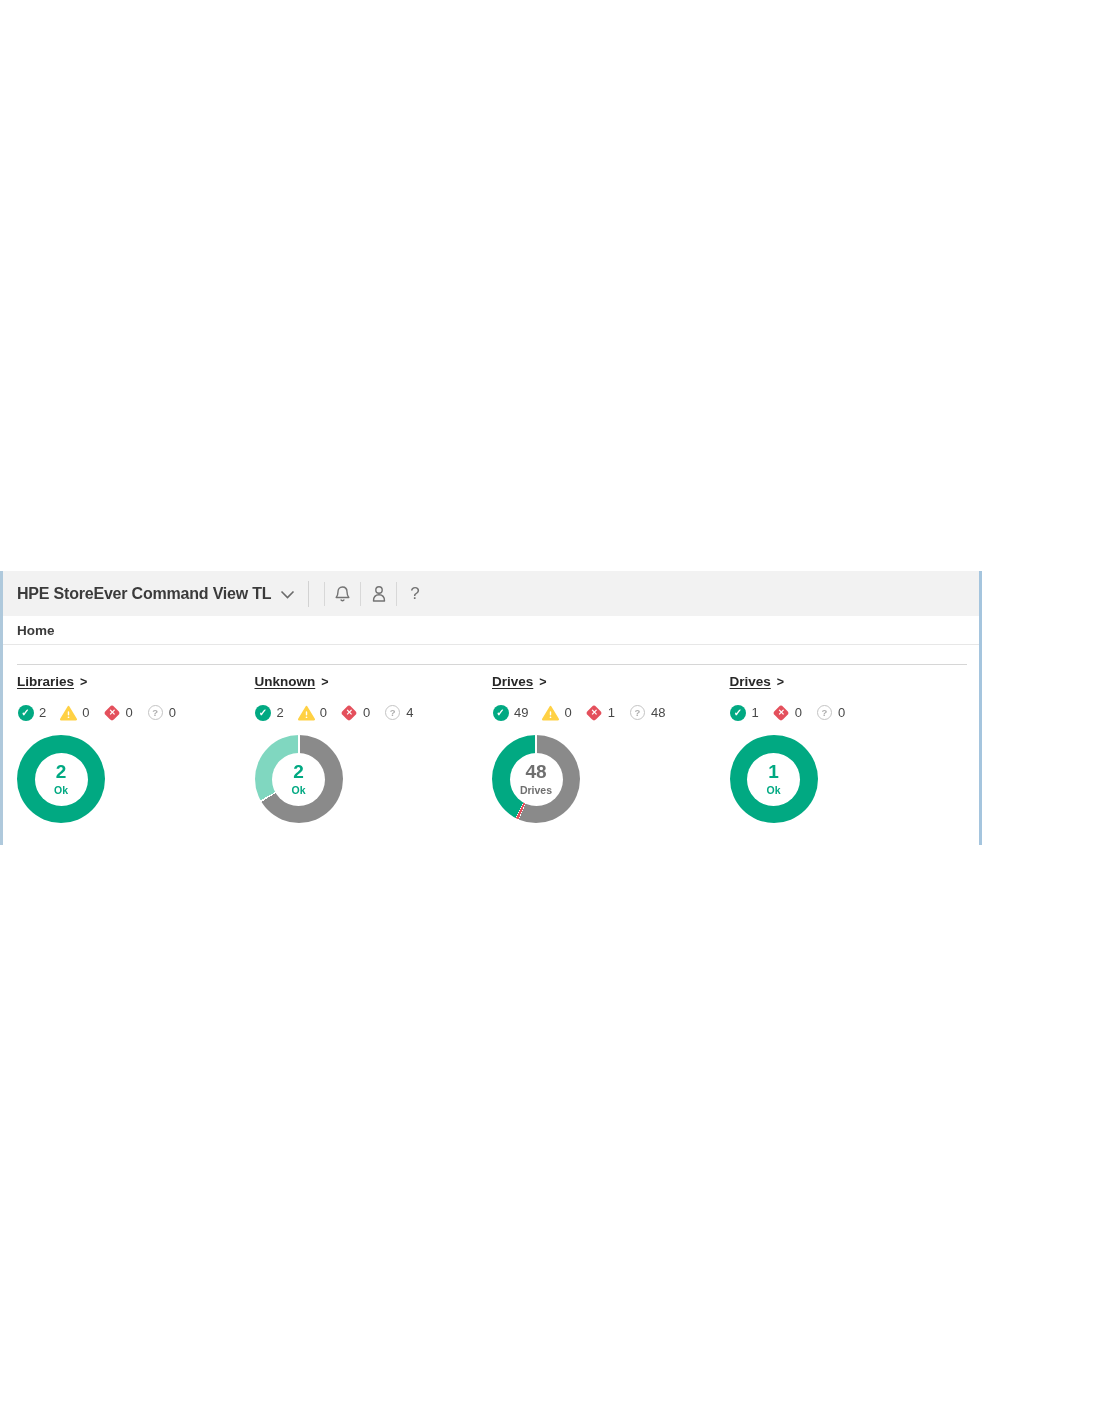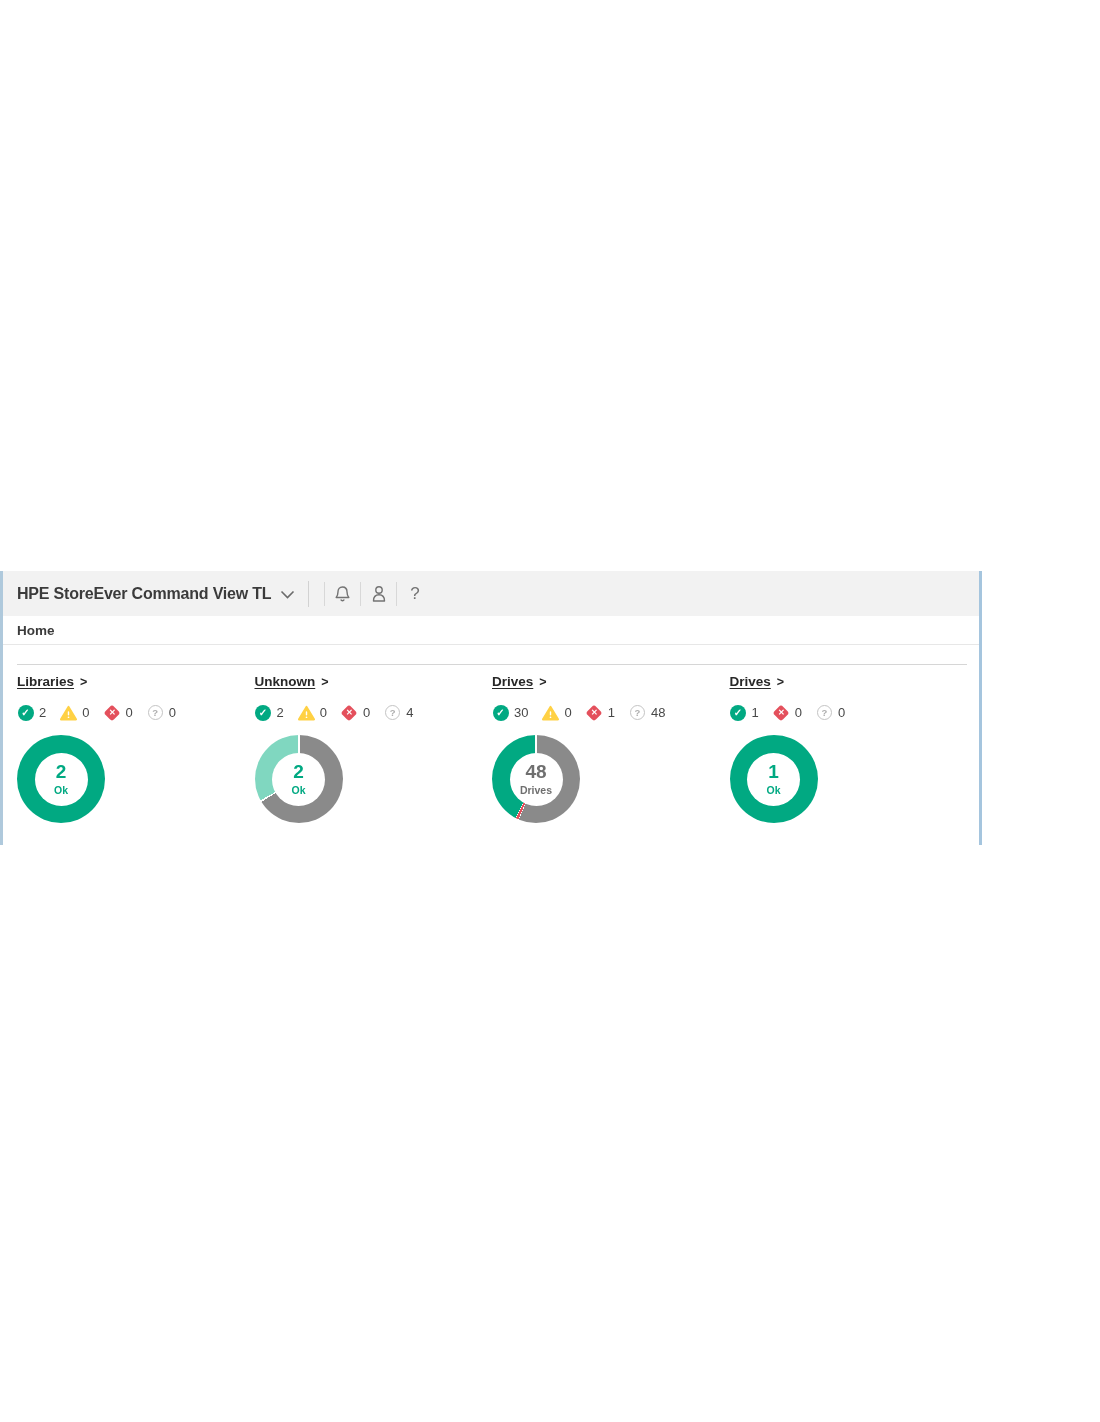--- a/index.html
+++ b/index.html
@@ -180,21 +180,21 @@
           </div>
         </div>
       </section>
       <section class="panel">
         <div class="panel-title-row"><span class="panel-link">Drives</span><span class="panel-chev">&gt;</span></div>
         <div class="status-row">
           <span class="status-item">
             <span class="ic-wrap">
               <span class="st-ok">✓</span>
             </span>
-            <span class="status-count">30</span>
+            <span class="status-count">49</span>
           </span>
           <span class="status-item">
             <span class="ic-wrap">
               <svg width="17" height="16" viewBox="0 0 24 22">
                 <path d="M12 2.5 L22.5 20 L1.5 20 Z" fill="#ffd144" stroke="#ffd144" stroke-width="3" stroke-linejoin="round"></path>
                 <rect x="11" y="8.5" width="2" height="6" rx="1" fill="#fff"></rect>
                 <circle cx="12" cy="17" r="1.2" fill="#fff"></circle>
               </svg>
             </span>
             <span class="status-count">0</span>

